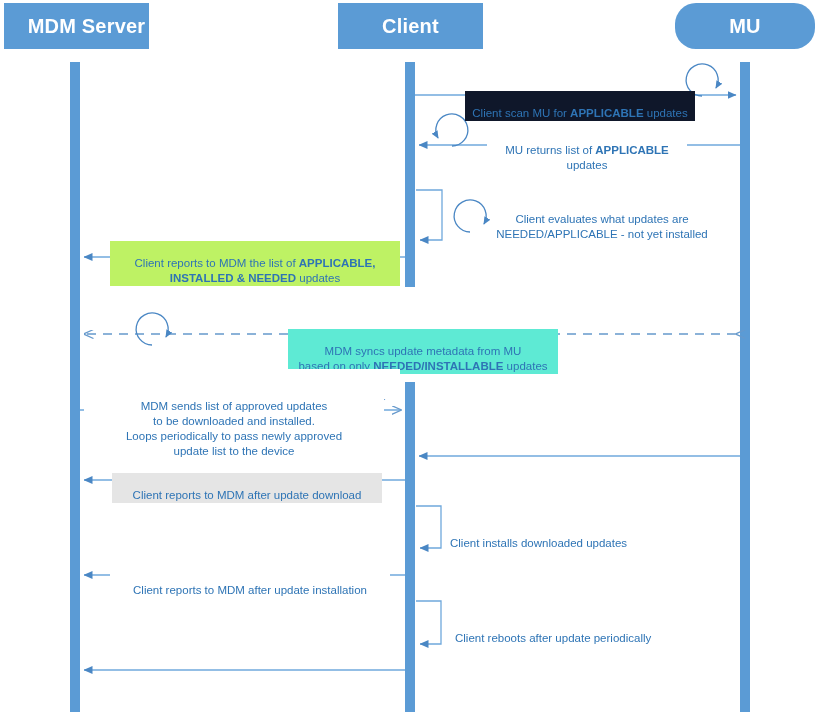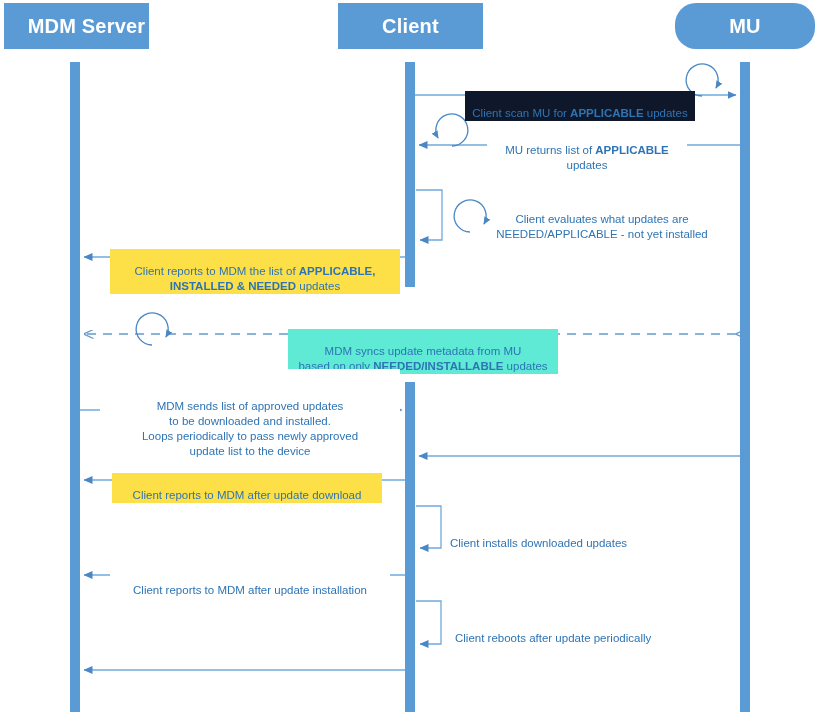--- a/index.html
+++ b/index.html
@@ -175,42 +175,42 @@
   <div class="msg-label" style="left:487px; top:128px; width:200px; background:#fff;">
     <span>MU returns list of </span><b>APPLICABLE</b><span>
 updates</span>
   </div>
 
   <div class="msg-label" style="left:487px; top:197px; width:230px;">
     <span>Client evaluates what updates are
 NEEDED/APPLICABLE - not yet installed</span>
   </div>
 
-  <div class="msg-label" style="left:110px; top:249px; width:290px; background:#fde047;">
+  <div class="msg-label" style="left:110px; top:241px; width:290px; background:#bef264;">
     <span>Client reports to MDM the list of </span><b>APPLICABLE,
 INSTALLED &amp; NEEDED</b><span> updates</span>
   </div>
 
   <div class="msg-label" style="left:288px; top:329px; width:270px; background:#5eead4;">
     <span>MDM syncs update metadata from MU
 based on only </span><b>NEEDED/INSTALLABLE</b><span> updates</span>
   </div>
 
   <div class="msg-label policy" style="left:110px; top:369px; width:290px; background:#fff;">
     <span>Policy: Update/EULA Aproval List</span>
   </div>
-  <div class="msg-label" style="left:100px; top:384px; width:300px; background:#fff;">
+  <div class="msg-label" style="left:84px; top:384px; width:300px; background:#fff;">
     <span>MDM sends list of approved updates
 to be downloaded and installed.
 Loops periodically to pass newly approved
 update list to the device</span>
   </div>
 
 
-  <div class="msg-label" style="left:112px; top:473px; width:270px; background:#fde047;">
+  <div class="msg-label" style="left:112px; top:473px; width:270px; background:#e5e5e5;">
     <span>Client reports to MDM after update download</span>
   </div>
 
   <div class="msg-label" style="left:450px; top:521px; width:220px; text-align:left;">
     <span>Client installs downloaded updates</span>
   </div>
 
   <div class="msg-label" style="left:110px; top:568px; width:280px; background:#fff;">
     <span>Client reports to MDM after update installation</span>
   </div>

